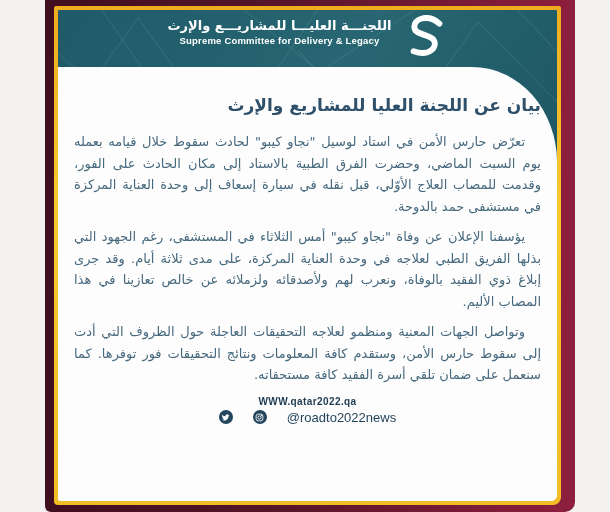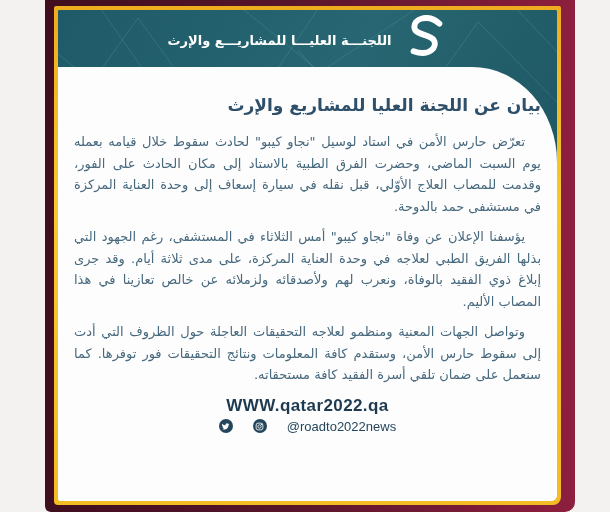--- a/index.html
+++ b/index.html
@@ -23,41 +23,41 @@
     position:relative;width:100%;height:100%;background:#fdfdfd;
     overflow:hidden;border-radius:1px 1px 6px 3px;
   }
   .teal{
     position:absolute;top:0;left:0;right:0;height:152px;
     background:linear-gradient(120deg,#1f5a68 0%,#276672 55%,#1e5864 100%);
   }
   .teal svg.pattern{position:absolute;inset:0;width:100%;height:100%;}
   .header-row{
     position:absolute;top:7px;left:0;right:0;height:46px;
-    display:flex;justify-content:center;align-items:center;gap:14px;
+    display:flex;justify-content:center;align-items:flex-start;gap:14px;
   }
   .header-text{text-align:center;color:#ffffff;}
   .header-ar{font-size:13px;font-weight:bold;direction:rtl;line-height:17px;}
   .header-en{font-size:9.5px;font-weight:bold;letter-spacing:.2px;line-height:13px;
     font-family:"Liberation Sans","DejaVu Sans",sans-serif;}
   .logo{flex:0 0 auto;margin-top:-2px;}
   .card{
     position:relative;margin-top:57px;background:#fdfdfd;
     border-top-right-radius:85px 95px;
     min-height:434px;box-sizing:border-box;padding:26px 16px 0 16px;
   }
   .stmt-title{
     direction:rtl;
     font-size:17px;font-weight:bold;color:#2e506b;margin:2px 0 16px 0;
   }
   .stmt-body{direction:rtl;color:#47697e;font-size:13px;line-height:21.5px;
     text-align:justify;text-align-last:right;}
   .stmt-body p{margin:0 0 9px 0;text-indent:16px;}
   .footer{margin-top:10px;text-align:center;direction:ltr;}
-  .site{font-size:17px;font-weight:bold;color:#1d3a50;letter-spacing:.4px;
+  .site{font-size:10px;font-weight:bold;color:#1d3a50;letter-spacing:.4px;
     font-family:"Liberation Sans","DejaVu Sans",sans-serif;}
   .social{margin-top:3px;font-size:13px;color:#24465c;
     display:flex;align-items:center;justify-content:center;gap:20px;
     font-family:"Liberation Sans","DejaVu Sans",sans-serif;}
   .sicon{width:14px;height:14px;border-radius:50%;background:#24465c;
     display:inline-flex;align-items:center;justify-content:center;}
   .sicon svg{display:block;}
 </style>
 </head>
 <body>
@@ -75,20 +75,21 @@
             <path d="M240 40 L330 142 L436 58"></path>
             <path d="M-5 40 L60 92 L-5 142"></path>
             <path d="M455 -5 L499 42"></path>
             <path d="M180 -5 L262 62 L364 -5"></path>
             <path d="M86 152 L140 96"></path>
           </g>
         </svg>
         <div class="header-row">
           <div class="header-text">
             <div class="header-ar">اللجنـــة العليـــا للمشاريـــع والإرث</div>
+            <div class="header-en">Supreme Committee for Delivery &amp; Legacy</div>
           </div>
           <div class="logo">
             <svg width="42" height="44" viewBox="0 0 44 46">
               <path d="M36 9 C 24 -2, 8 4, 10 14 C 11.5 21, 26 20, 30 26 C 34.5 33, 26 44, 9 38" fill="none" stroke="#ffffff" stroke-width="6.2" stroke-linecap="round"></path>
               <path d="M34 13 C 28 8.5, 18 9, 16 12.5" fill="none" stroke="#ffffff" stroke-width="1.6" stroke-linecap="round" opacity="0.0"></path>
             </svg>
           </div>
         </div>
       </div>
 

